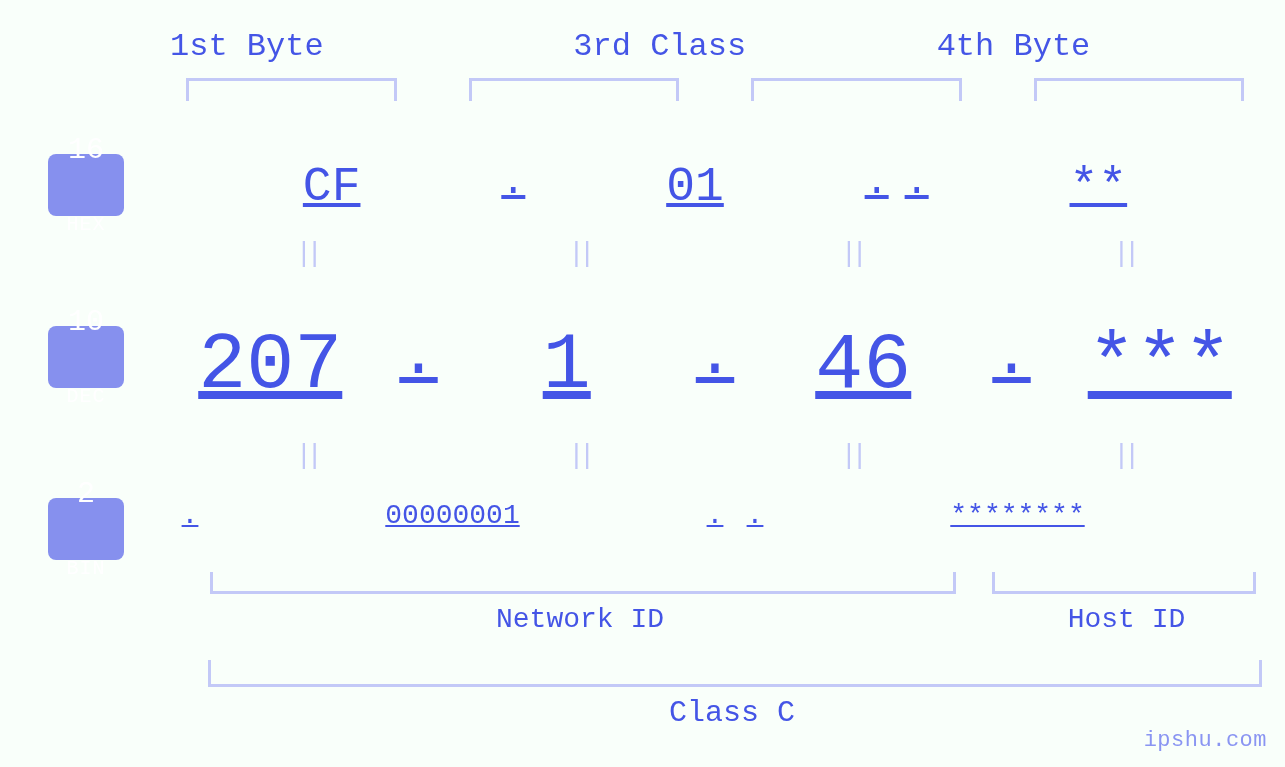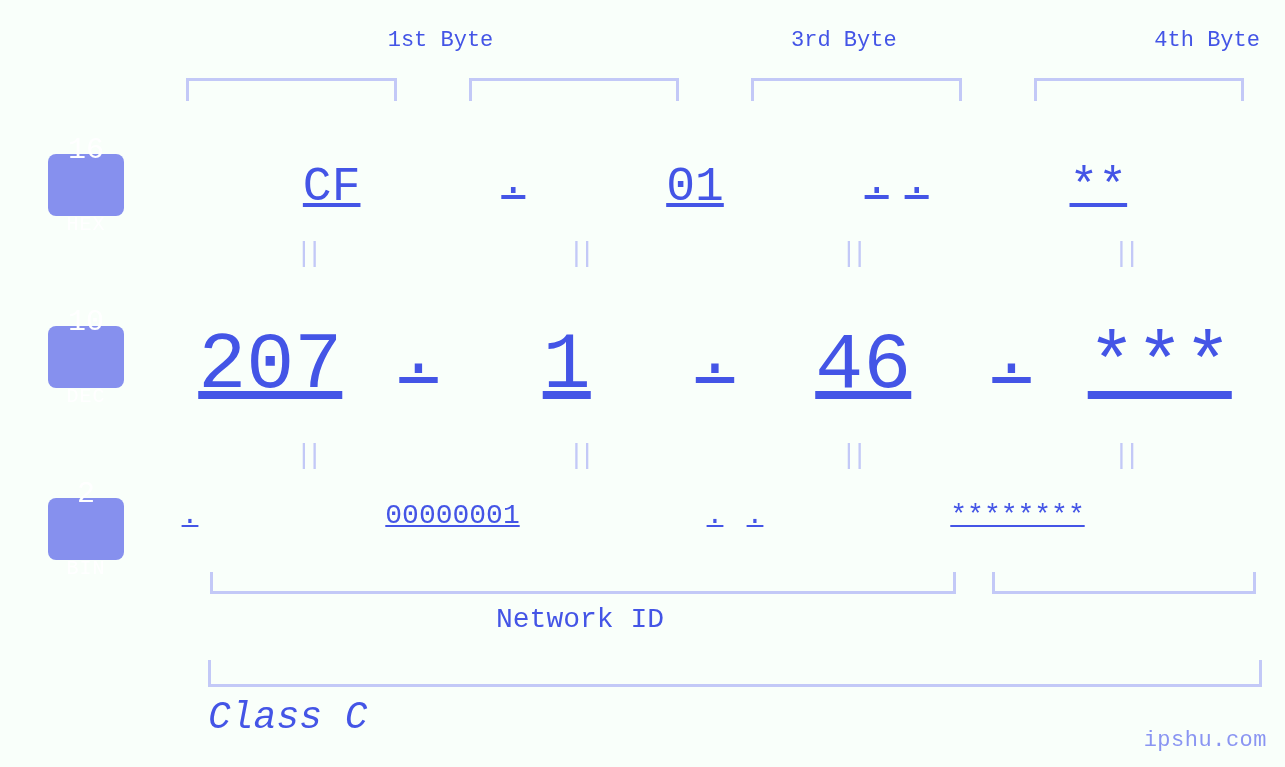--- a/index.html
+++ b/index.html
@@ -46,40 +46,40 @@
   .bin-row .dot{font-size:28px;}
 
   
   .eqrow{position:absolute;left:170px;width:1090px;display:flex;}
   .eqrow span{flex:1;text-align:center;font-size:28px;color:var(--brand-lighter);letter-spacing:-6px;font-family:inherit;}
   .eq1{top:238px;}
   .eq2{top:440px;}
 
   
   .top-labels{position:absolute;left:170px;width:1090px;top:28px;display:flex;}
-  .top-labels div{flex:1;text-align:right;font-size:22px;color:var(--brand);}
+  .top-labels div{flex:1;text-align:left;font-size:32px;color:var(--brand);}
   .top-labels .gap{flex:0 0 40px;}
   .brackets-top{position:absolute;left:170px;width:1090px;top:78px;display:flex;gap:40px;}
   .brackets-top .br{flex:1;height:20px;border:3px solid var(--brand-lighter);border-bottom:none;border-radius:0;}
   
   .brackets-top{gap:0;}
   .brackets-top .spacer{flex:0 0 40px;}
   .brackets-top .br{margin:0 16px;}
 
   
   .brackets-mid{position:absolute;left:210px;width:1046px;top:572px;display:flex;height:22px;}
   .brackets-mid .netbr{flex:0 0 740px;border:3px solid var(--brand-lighter);border-top:none;margin-right:36px;}
   .brackets-mid .hostbr{flex:1;border:3px solid var(--brand-lighter);border-top:none;}
   .mid-labels{position:absolute;left:210px;width:1046px;top:604px;display:flex;font-size:28px;color:var(--brand);gap:11px;}
   .mid-labels .net{flex:0 0 740px;text-align:center;margin-right:36px;}
   .mid-labels .host{flex:1;text-align:center;}
 
   
   .bracket-class{position:absolute;left:208px;width:1048px;top:660px;height:24px;border:3px solid var(--brand-lighter);border-top:none;}
-  .class-label{position:absolute;left:208px;width:1048px;top:696px;font-size:38px;color:var(--brand);font-style:italic;}
+  .class-label{position:absolute;left:208px;width:1048px;top:696px;text-align:center;font-size:30px;color:var(--brand);}
 
   .watermark{position:absolute;right:18px;bottom:14px;font-size:22px;color:var(--brand-light);letter-spacing:0.5px;}
 </style>
 </head>
 <body>
 
 <div class="badge" style="top:154px">
   <div class="base">16</div>
   <div class="name">HEX</div>
 </div>
@@ -89,21 +89,21 @@
 </div>
 <div class="badge" style="top:498px">
   <div class="base">2</div>
   <div class="name">BIN</div>
 </div>
 
 <div class="top-labels">
   <div>1st Byte</div>
     <div class="gap"></div>
     <div class="gap"></div>
-  <div>3rd Byte</div>
+  <div>3rd Class</div>
     <div class="gap"></div>
   <div>4th Byte</div>
 </div>
 <div class="brackets-top">
   <div class="br"></div>
     <div class="spacer"></div>
   <div class="br"></div>
     <div class="spacer"></div>
   <div class="br"></div>
     <div class="spacer"></div>
@@ -150,18 +150,19 @@
   <div class="dot">.</div>
   <div class="byte">********</div>
 </div>
 
 <div class="brackets-mid">
   <div class="netbr"></div>
   <div class="hostbr"></div>
 </div>
 <div class="mid-labels">
   <div class="net">Network ID</div>
+  <div class="host">Host ID</div>
 </div>
 
 <div class="bracket-class"></div>
 <div class="class-label">Class C</div>
 
 <div class="watermark">ipshu.com</div>
 
 </body></html>

